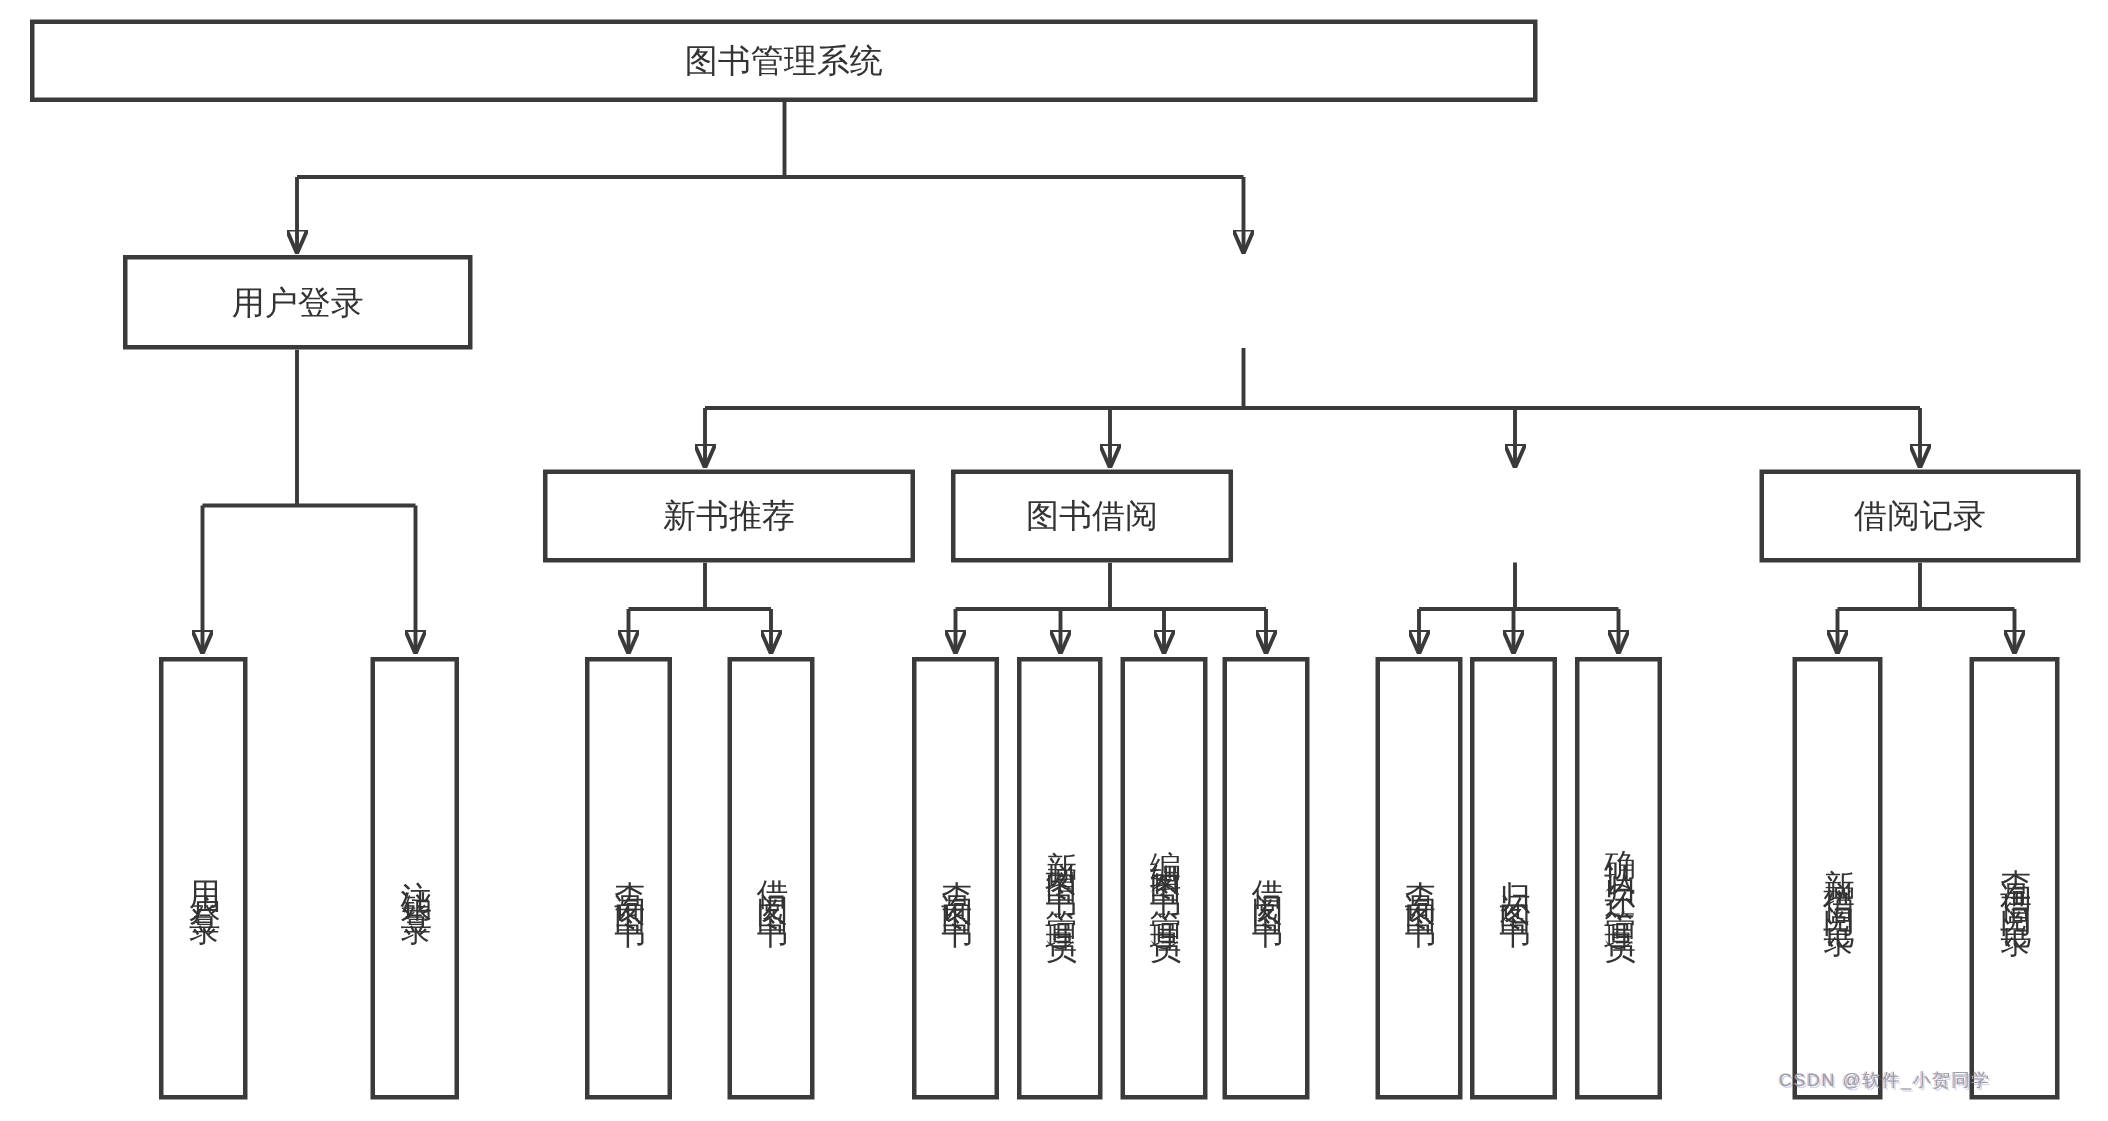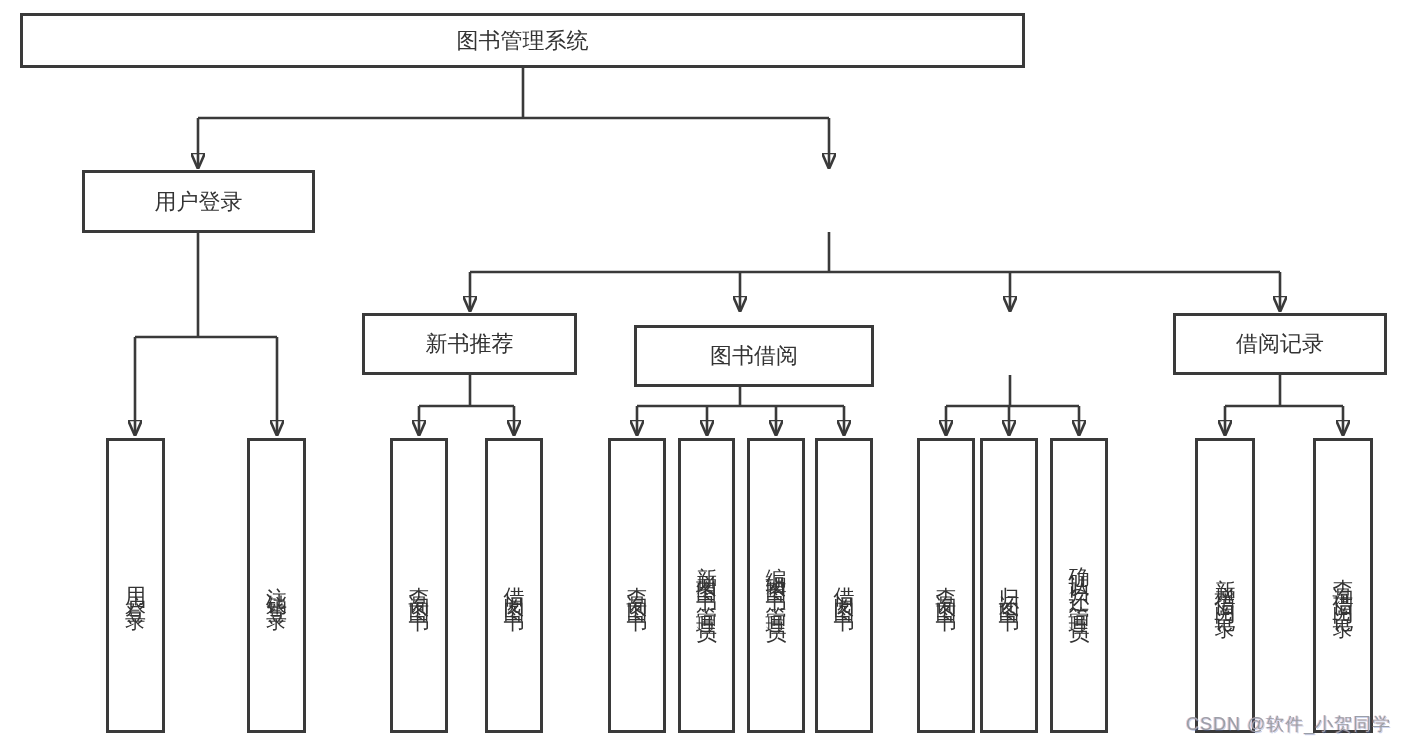--- a/index.html
+++ b/index.html
@@ -13,21 +13,21 @@
     position:absolute;box-sizing:border-box;border:3px solid #3a3a3a;background:#ffffff;
     display:flex;align-items:center;justify-content:center;
     color:#333333;font-size:22px;z-index:2;text-align:right;white-space:nowrap;
   }
   .node.vert{font-size:21px;}
   .node.vert .vtext{
     writing-mode:vertical-rl;text-orientation:mixed;letter-spacing:8px;white-space:nowrap;
   }
   .watermark{
     position:absolute;left:1186px;top:712px;z-index:3;
-    font-size:18px;color:#9a9fa8;letter-spacing:1px;
+    font-size:12px;color:#9a9fa8;letter-spacing:1px;
     text-shadow:-1px 0 0 rgba(205,95,95,0.30), 1px 1px 0 rgba(90,115,205,0.30);
   }
 </style>
 </head>
 <body>
 
 <div class="stage">
 
   <svg class="connectors" width="1405" height="747" viewBox="0 0 1405 747">
     <defs>
@@ -64,24 +64,24 @@
   </svg>
 
   <div class="node" style="left:20px;top:13px;width:1005px;height:55px">
     <span>图书管理系统</span>
   </div>
 
   <div class="node" style="left:82px;top:170px;width:233px;height:63px">
     <span>用户登录</span>
   </div>
 
-  <div class="node" style="left:362px;top:313px;width:215px;height:62px">
+  <div class="node" style="left:362px;top:313px;width:248px;height:62px">
     <span>新书推荐</span>
   </div>
-  <div class="node" style="left:634px;top:325px;width:240px;height:62px">
+  <div class="node" style="left:634px;top:313px;width:188px;height:62px">
     <span>图书借阅</span>
   </div>
   <div class="node" style="left:1173px;top:313px;width:214px;height:62px">
     <span>借阅记录</span>
   </div>
 
   <div class="node vert" style="left:106px;top:438px;width:59px;height:295px">
     <span class="vtext">用户登录</span>
   </div>
   <div class="node vert" style="left:247px;top:438px;width:59px;height:295px">

